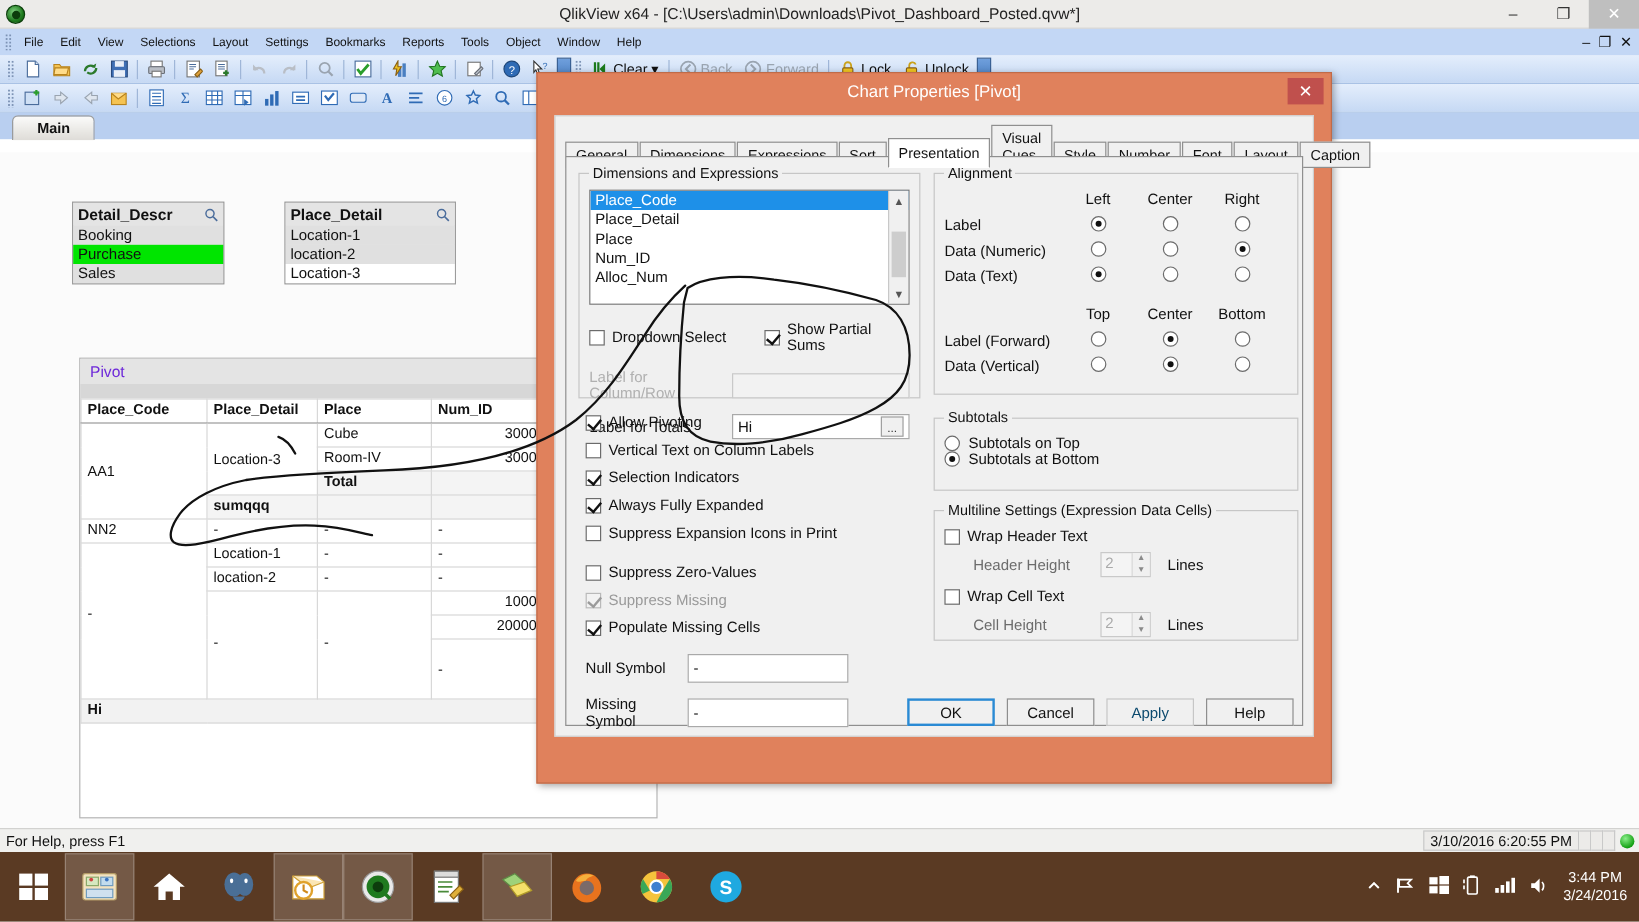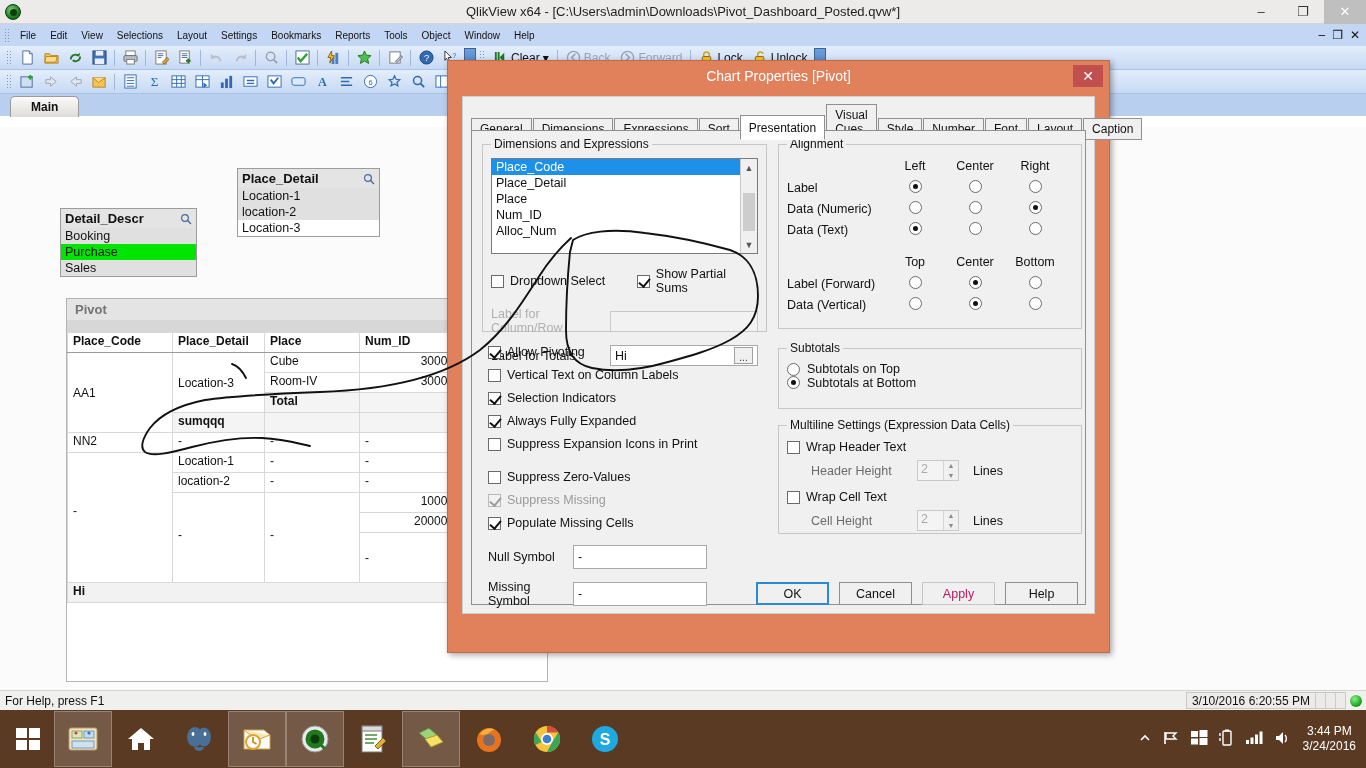--- a/index.html
+++ b/index.html
@@ -75,21 +75,21 @@
     background:#e4e4e4; font-weight:bold; font-size:13px; color:#111;
     padding:2px 4px; display:flex; align-items:center; justify-content:space-between;
   }
   .lb-row { font-size:12.5px; color:#111; padding:1px 4px; background:#e0e0e0; }
   .lb-row.sel { background:#00e500; }
   .lb-row.white { background:#ffffff; }
   .magnifier { width:12px; height:12px; }
 
   
   .pivot { position:absolute; background:#ffffff; border:1px solid #b4b4b4; }
-  .pivot-cap { background:#e4e4e4; font-weight:bold; font-size:13px; padding:3px 8px; color:#737373; }
+  .pivot-cap { background:#e4e4e4; font-weight:normal; font-size:13px; padding:3px 8px; color:#6d28d9; }
   .pivot-subcap { background:#d7d7d7; height:12px; }
   table.pvt { border-collapse:collapse; width:100%; font-size:12px; table-layout:fixed; }
   table.pvt th, table.pvt td {
     border:1px solid #d8d8d8; padding:1px 5px; color:#111; vertical-align:top; height:20px;
   }
   table.pvt th { background:#ffffff; font-weight:bold; text-align:left; border-bottom:1px solid #9b9b9b; }
   td.num { text-align:right; }
   td.tot { background:#f4f4f4; font-weight:bold; }
   tr.hi td { background:#f2f2f2; font-weight:bold; }
 
@@ -155,21 +155,21 @@
   .spin { display:flex; width:42px; height:21px; border:1px solid #c9c9c9; background:#f4f4f4; }
   .spin .v { flex:1; font-size:12.5px; color:#aaa; padding:1px 3px; }
   .spin .arrows { width:15px; border-left:1px solid #d4d4d4; display:flex; flex-direction:column; }
   .spin .arrows div { flex:1; display:flex; align-items:center; justify-content:center;
                       font-size:7px; color:#8a8a8a; background:#f0f0f0; }
 
   .dlg-buttons { position:absolute; right:16px; bottom:8px; display:flex; gap:10px; }
   .btn { width:73px; height:23px; background:#f0f0f0; border:1px solid #8e8e8e; font-size:12.5px;
          color:#111; display:flex; align-items:center; justify-content:center; }
   .btn.default { border:2px solid #2a8ad4; }
-  .btn.dis { color:#be185d; border-color:#c6c6c6; }
+  .btn.dis { color:#0c4a6e; border-color:#c6c6c6; }
 
   
   #ink { position:absolute; left:0; top:0; width:1366px; height:710px; pointer-events:none; }
 
   
   .statusbar { position:absolute; left:0; bottom:0; width:1366px; height:20px; background:#f0f0ee;
     border-top:1px solid #d2d2d0; display:flex; align-items:center; font-size:12px; color:#111; }
   .sb-left { padding-left:5px; }
   .sb-right { margin-left:auto; display:flex; align-items:center; gap:0; padding-right:4px; }
   .sb-date { border:1px solid #c9c9c9; background:#ecebe9; padding:0 5px; height:17px;
@@ -496,21 +496,21 @@
       </div>
     <div class="tsep"></div>
   </div>
 
   <div class="sheettabs">
     <div class="sheettab">Main</div>
   </div>
 
   <div style="position:absolute;left:0;top:127px;right:0;bottom:20px;background:#fbfbfb;">
 
-    <div class="lb" style="left:60px; top:41px; width:137px;margin-top:40px;">
+    <div class="lb" style="left:60px; top:41px; width:127px;">
       <div class="lb-head">
         <span>Detail_Descr</span>
         <svg class="magnifier" viewBox="0 0 12 12">
           <circle cx="5" cy="5" r="3.4" fill="none" stroke="#4a6c9b" stroke-width="1.2"></circle>
           <path d="M7.6 7.6L11 11" stroke="#4a6c9b" stroke-width="1.4"></path>
           </svg>
       </div>
       <div class="lb-row">Booking</div>
       <div class="lb-row sel">Purchase</div>
       <div class="lb-row">Sales</div>

